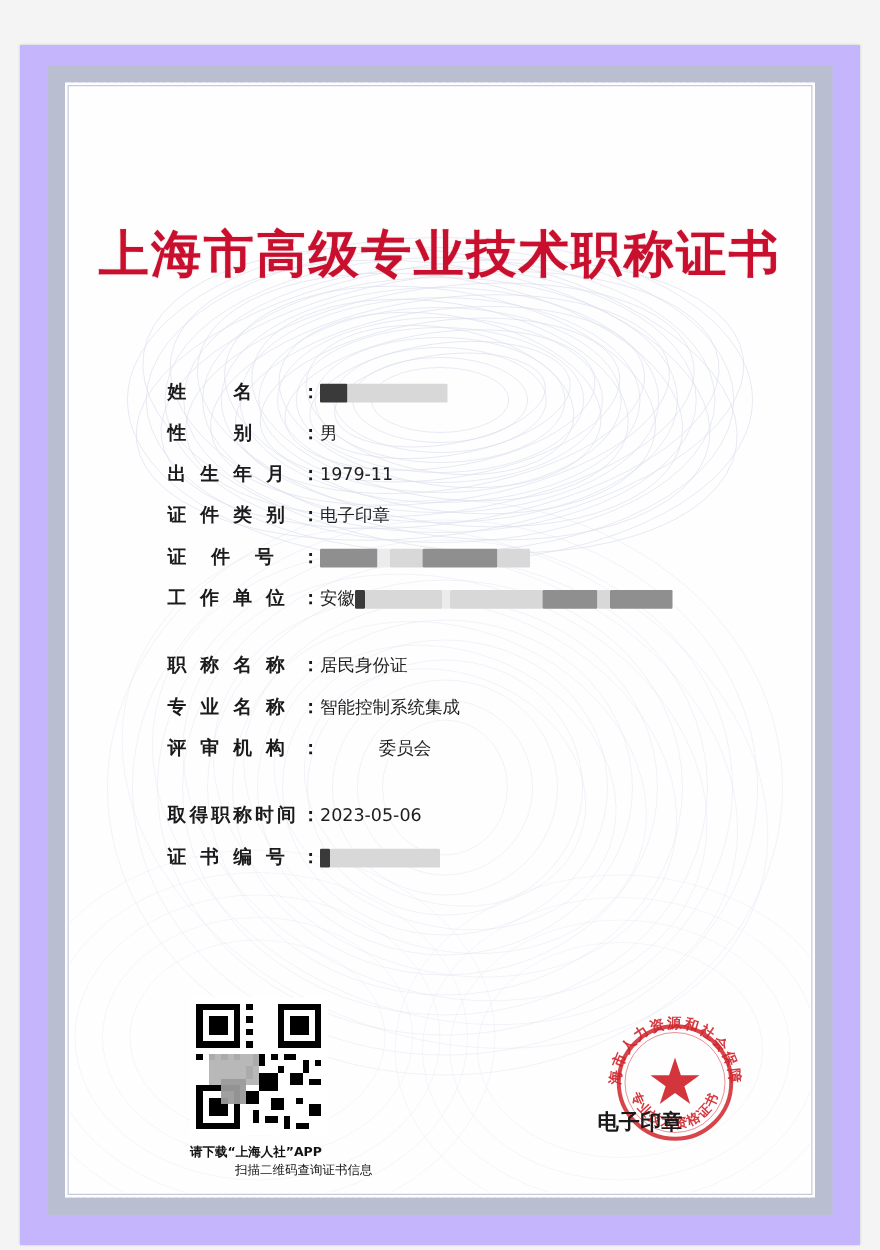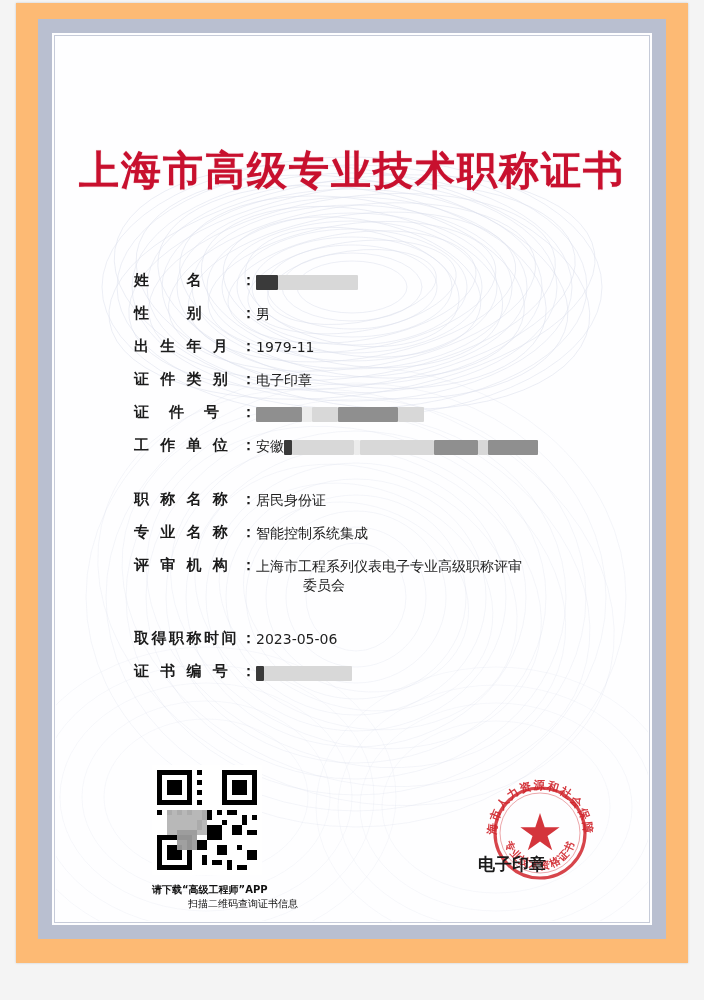--- a/index.html
+++ b/index.html
@@ -16,24 +16,24 @@
   #certificate-page {
     position: relative;
     width: 704px;
     height: 1000px;
     background: #f4f4f4;
   }
   
   #paper {
     position: absolute;
     left: 16px;
-    top: 3px;
+    top: 36px;
     width: 672px;
     height: 960px;
-    background: #fdba74;
+    background: #c4b5fd;
     box-shadow: 0 0 2px rgba(0,0,0,0.18);
     text-decoration: underline;
   }
   
   #border-frame {
     position: absolute;
     left: 22px;
     top: 16px;
     width: 628px;
     height: 920px;
@@ -371,21 +371,20 @@
 
       <div class="field-row">
         <div class="field-label">
           <span class="lbl-text">评</span>
             <span class="lbl-text">审</span>
             <span class="lbl-text">机</span>
             <span class="lbl-text">构</span>
             <span class="colon">：</span>
         </div>
         <div class="field-value">
-          <span>上海市工程系列仪表电子专业高级职称评审</span>
           <span class="line2">委员会</span>
         </div>
       </div>
 
       <div class="field-row group-gap">
         <div class="field-label">
           <span class="lbl-text">取</span>
             <span class="lbl-text">得</span>
             <span class="lbl-text">职</span>
             <span class="lbl-text">称</span>
@@ -464,21 +463,21 @@
             <rect x="20" y="10" width="1" height="1"></rect>
           </g>
 
           <g>
             <rect x="3" y="9" width="8" height="5" fill="#b4b4b4" opacity="0.95"></rect>
             <rect x="5" y="13" width="4" height="4" fill="#9b9b9b" opacity="0.95"></rect>
           </g>
         </svg>
       </div>
       <div id="qr-caption">
-        <div>请下载“高级工程师”APP</div>
+        <div>请下载“上海人社”APP</div>
         <div class="cap2">扫描二维码查询证书信息</div>
       </div>
     </div>
 
     <div id="seal">
       <svg width="124" height="124" viewBox="0 0 124 124" xmlns="http://www.w3.org/2000/svg">
         <defs>
           <path id="sealTopArc" d="M 18,62 A 44,44 0 0 1 106,62"></path>
           <path id="sealBotArc" d="M 26,62 A 36,36 0 0 0 98,62"></path>
         </defs>

